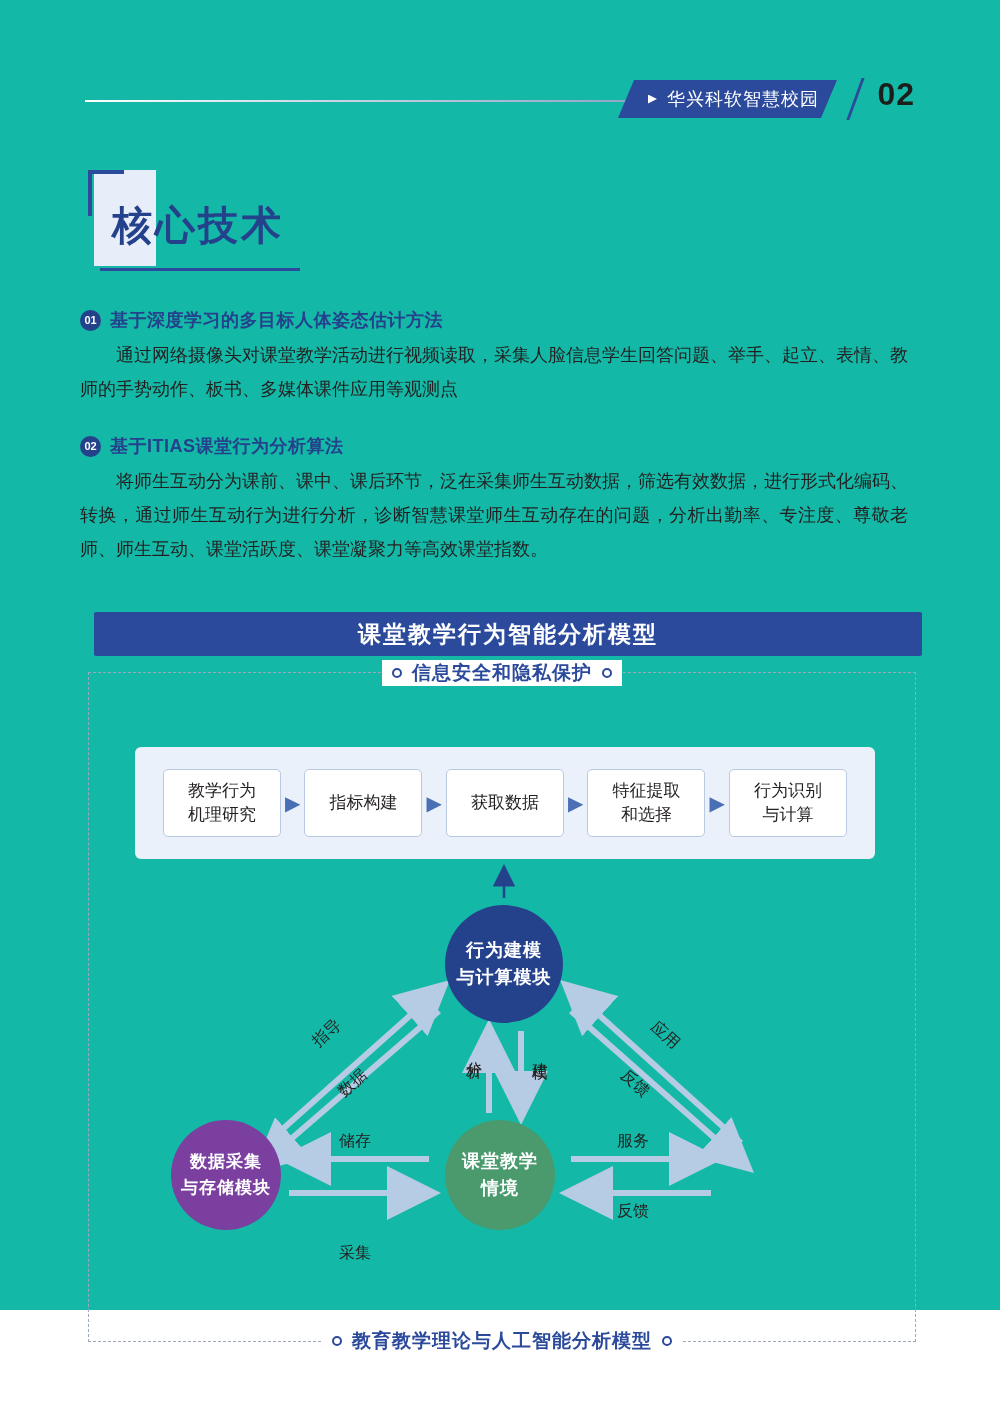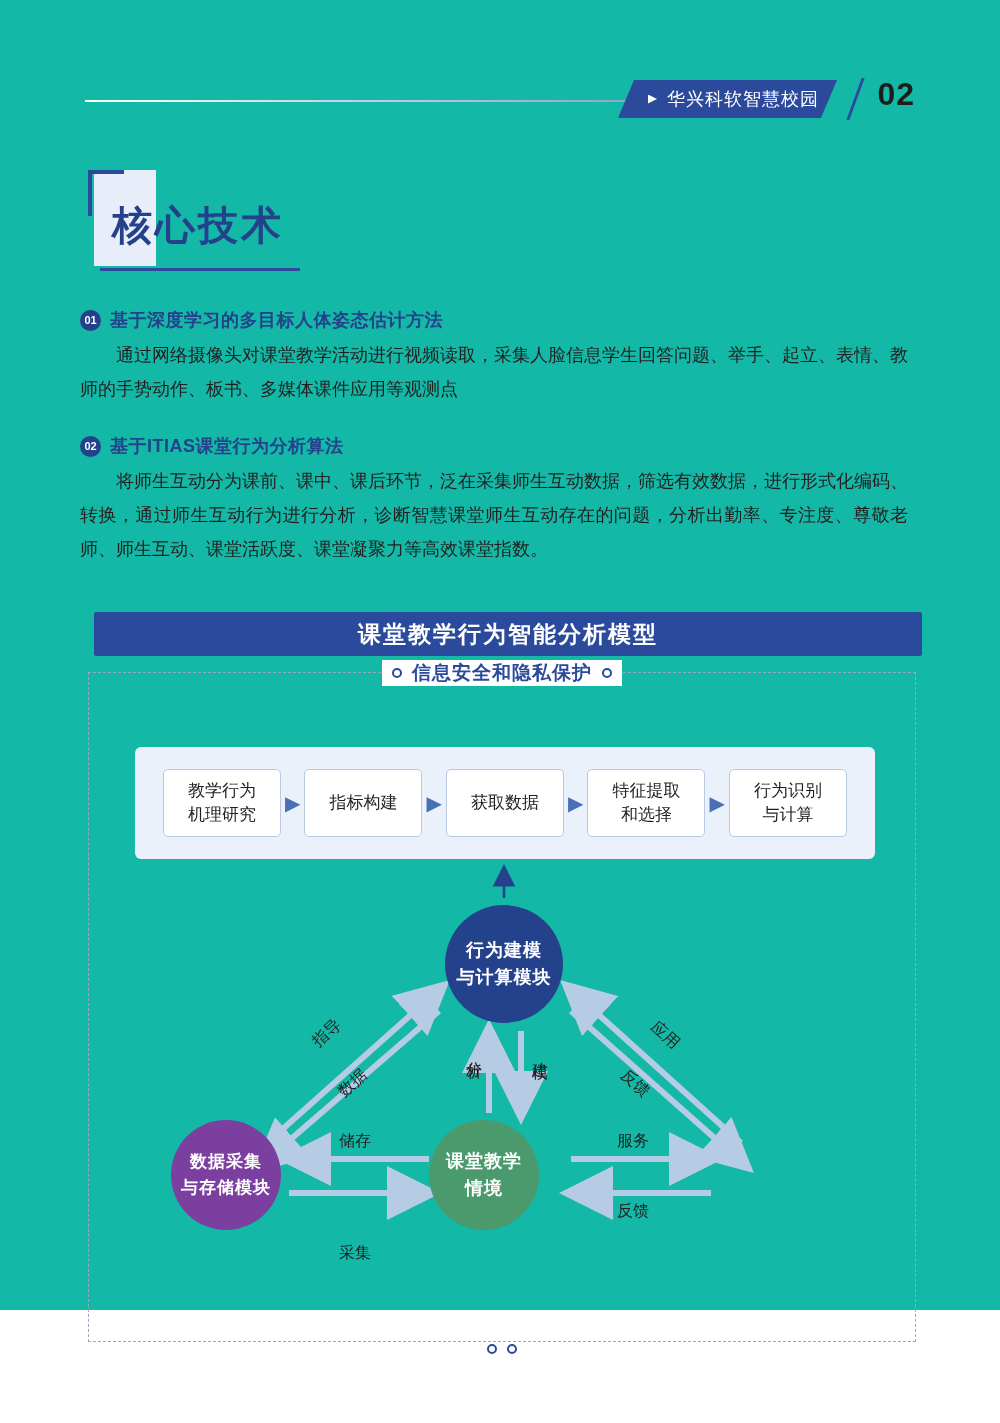--- a/index.html
+++ b/index.html
@@ -287,21 +287,21 @@
   #circle-top {
     left: 356px;
     top: 232px;
     width: 118px;
     height: 118px;
     background: #24418c;
     font-size: 18px;
     line-height: 27px;
   }
   #circle-center {
-    left: 340px;
+    left: 356px;
     top: 447px;
     width: 110px;
     height: 110px;
     background: #4a9a6e;
     font-size: 18px;
     line-height: 27px;
   }
   #circle-left {
     left: 82px;
     top: 447px;
@@ -383,20 +383,21 @@
   <div class="diagram">
 
     <div class="frame-label top">
       <span class="ring"></span>
       <span>信息安全和隐私保护</span>
       <span class="ring"></span>
     </div>
 
     <div class="frame-label bottom">
       <span class="ring"></span>
+      <span>教育教学理论与人工智能分析模型</span>
       <span class="ring"></span>
     </div>
 
     <div class="flow-strip">
       <div class="flow-box">
         <span>教学行为</span>
         <span>机理研究</span>
       </div>
       <span class="flow-arrow">▶</span>
       <div class="flow-box">

